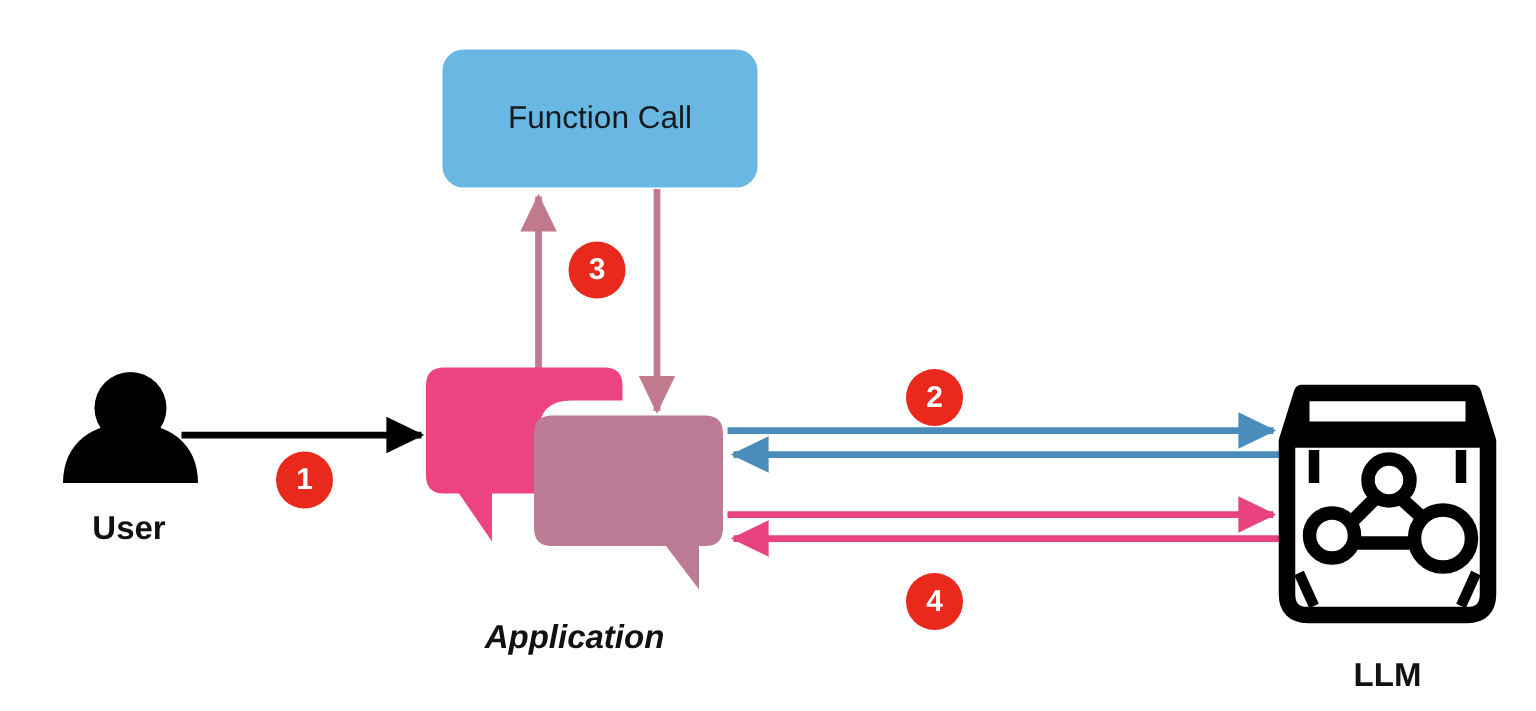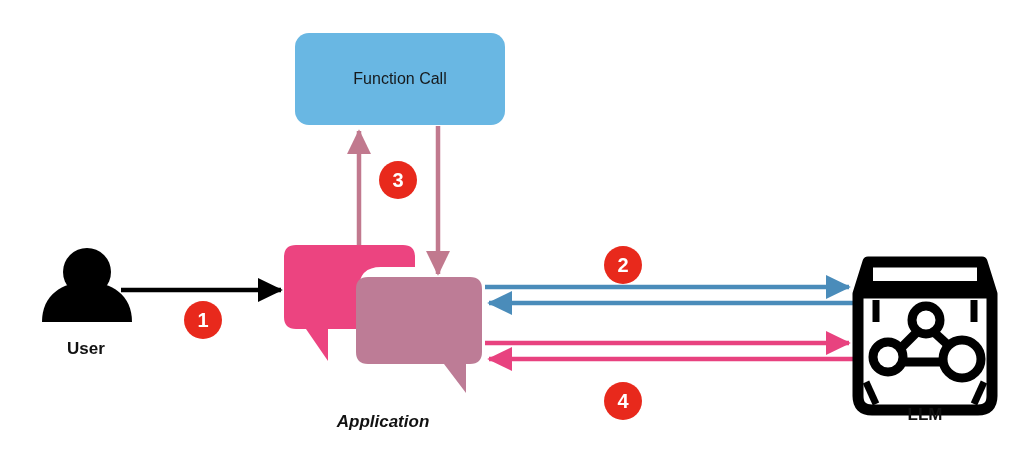--- a/index.html
+++ b/index.html
@@ -21,31 +21,31 @@
     position: absolute;
     left: 0;
     top: 0;
     width: 1024px;
     height: 474px;
   }
   .node-label {
     position: absolute;
     font-family: "Liberation Sans", sans-serif;
     font-weight: bold;
-    font-size: 17px;
+    font-size: 22px;
     color: #111111;
     text-align: center;
     white-space: nowrap;
     transform: translateX(-50%);
   }
   .box-label {
     position: absolute;
     font-family: "Liberation Sans", sans-serif;
     font-weight: normal;
-    font-size: 16px;
+    font-size: 21px;
     color: #15191c;
     text-align: center;
     white-space: nowrap;
     transform: translate(-50%, -50%);
   }
   .badge {
     position: absolute;
     width: 38px;
     height: 38px;
     border-radius: 50%;
@@ -179,21 +179,21 @@
       <circle cx="962" cy="359" r="19" fill="#ffffff" stroke="#000000" stroke-width="9"></circle>
     </g>
   </svg>
 
   <div class="box-label" style="left:400px; top:79px;">Function Call</div>
 
   <div class="node-label" style="left:86px; top:339px;">User</div>
 
   <div class="node-label" style="left:383px; top:412px;font-style:italic;">Application</div>
 
-  <div class="node-label" style="left:925px; top:405px;text-align:right;">LLM</div>
+  <div class="node-label" style="left:925px; top:437px;text-align:right;">LLM</div>
 
   <div class="badge" style="left:203px; top:320px;">1</div>
 
   <div class="badge" style="left:623px; top:265px;">2</div>
 
   <div class="badge" style="left:398px; top:180px;">3</div>
 
   <div class="badge" style="left:623px; top:401px;">4</div>
 
 </div>

